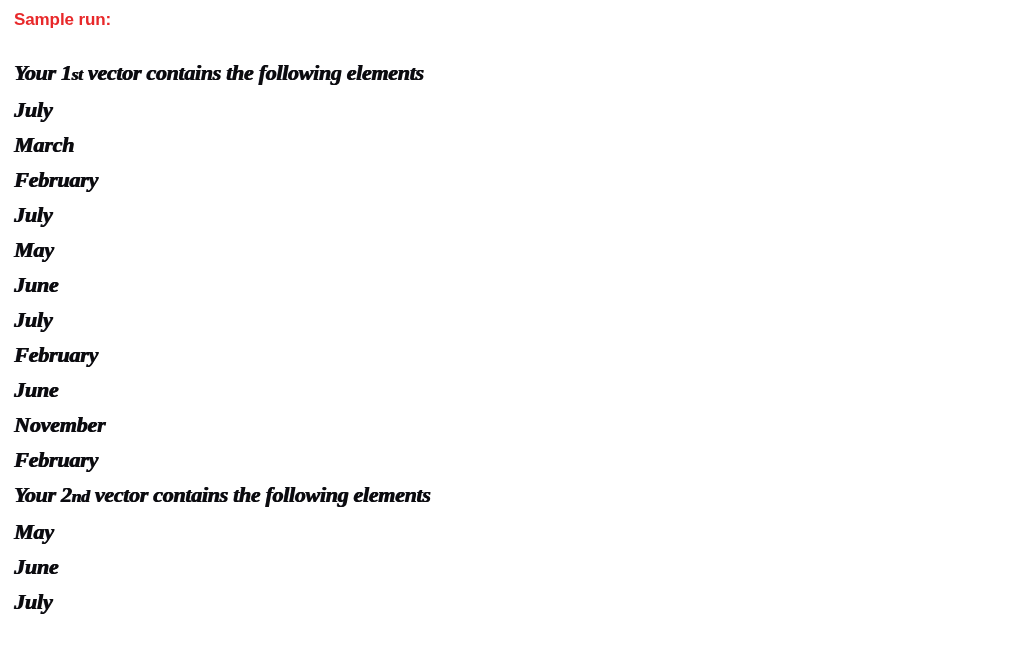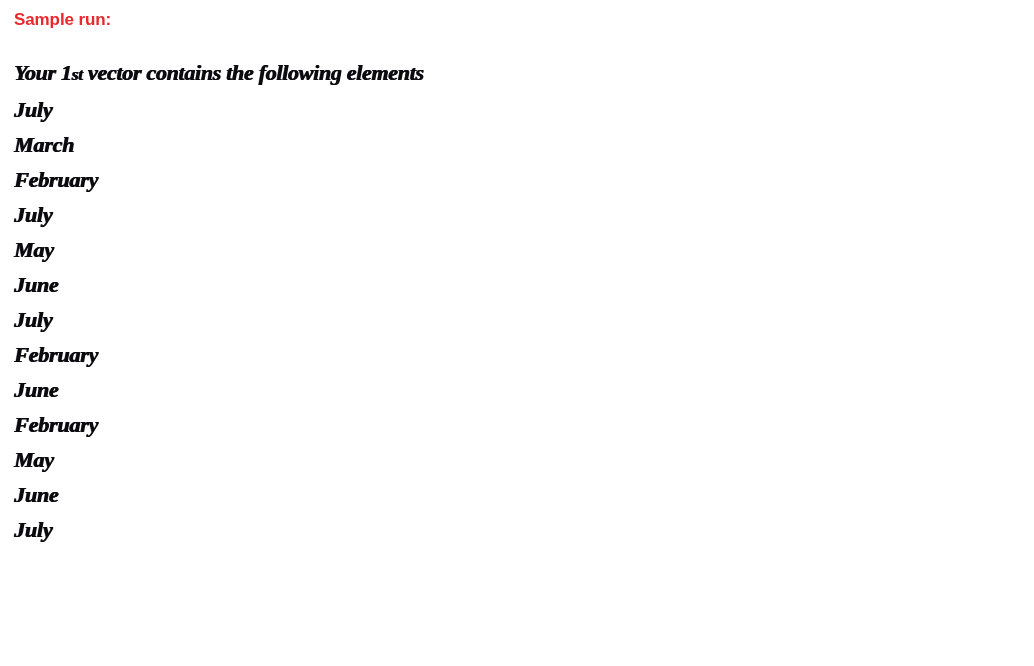--- a/index.html
+++ b/index.html
@@ -82,19 +82,21 @@
       <div class="out-line hdr-line"><span>Your </span><span>1</span><span class="ord">st</span><span> vector contains the following elements</span></div>
       <div class="out-line">July</div>
       <div class="out-line">March</div>
       <div class="out-line">February</div>
       <div class="out-line">July</div>
       <div class="out-line">May</div>
       <div class="out-line">June</div>
       <div class="out-line">July</div>
       <div class="out-line">February</div>
       <div class="out-line">June</div>
+      <div class="out-line">November</div>
       <div class="out-line">February</div>
+      <div class="out-line hdr-line"><span>Your </span><span>2</span><span class="ord">nd</span><span> vector contains the following elements</span></div>
       <div class="out-line">May</div>
       <div class="out-line">June</div>
       <div class="out-line">July</div>
     </div>
 
 </div>
 
 </body></html>

